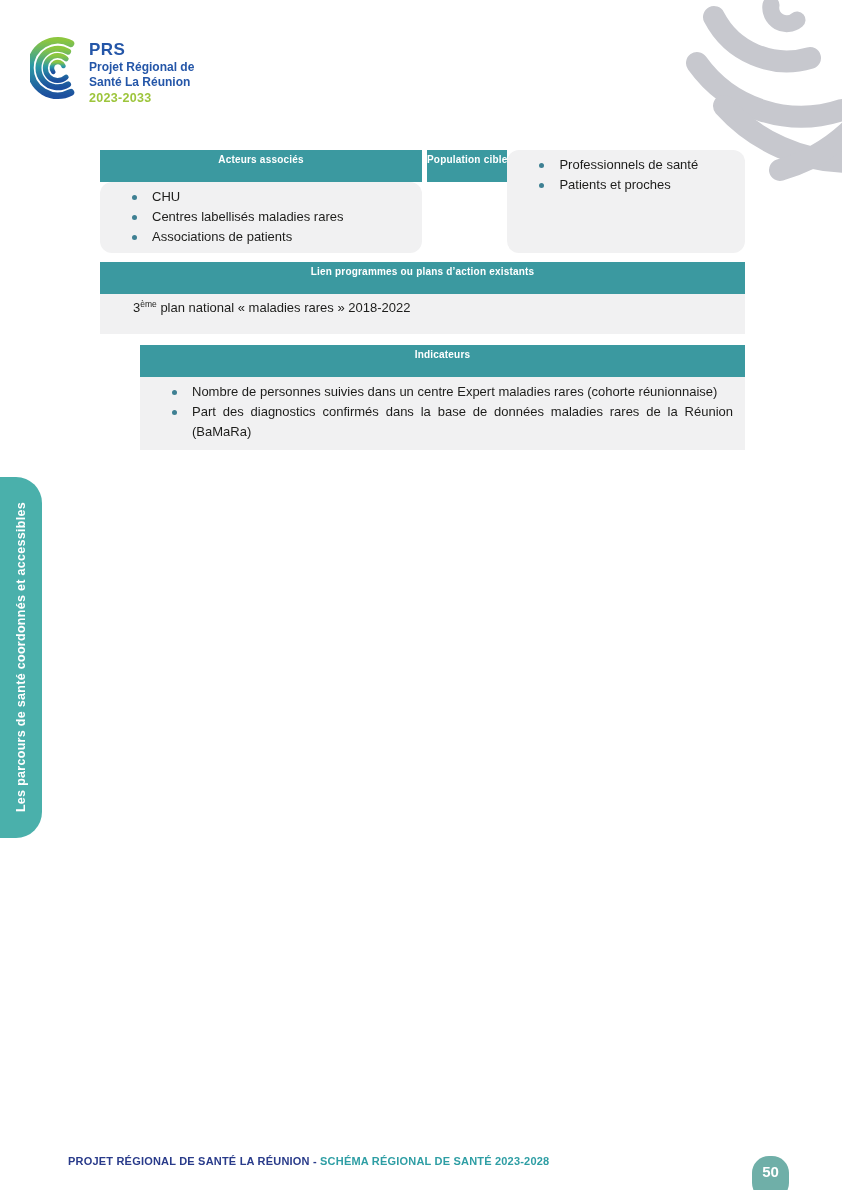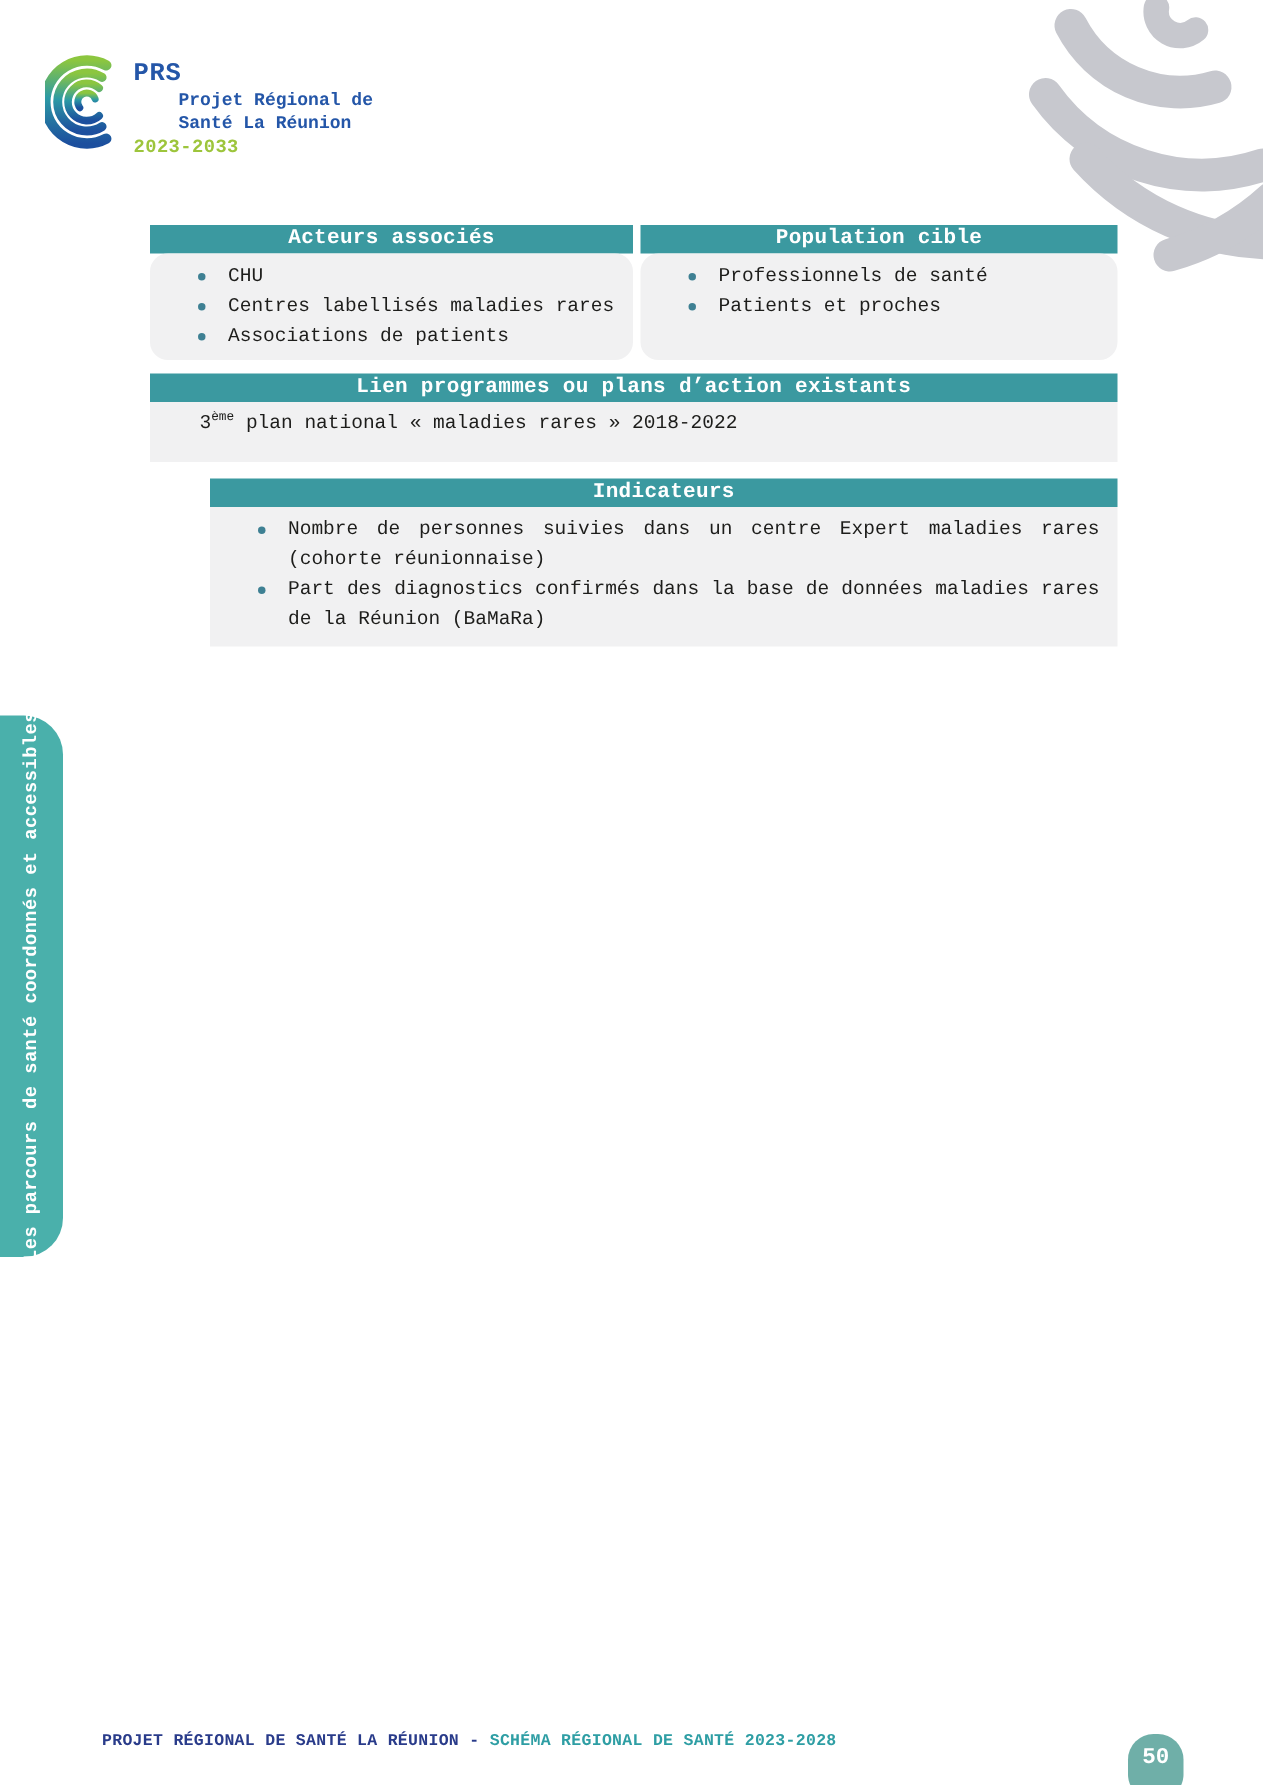--- a/index.html
+++ b/index.html
@@ -1,36 +1,36 @@
 <!DOCTYPE html>
 <html style="--teal-header: #3B99A0; --body-gray: #F1F1F2; --bullet: #3E8093; --tab-teal: #4AB0AB; --badge-teal: #6FAFA8; --footer-navy: #293B8A; --footer-teal: #2E9EA4; --logo-blue: #2456A8; --logo-green: #9DC53C; --decoration-gray: #C7C8CE; --text-dark: #1D1D1B;"><head>
 <meta charset="utf-8">
 <style>
   html,body{margin:0;padding:0;background:#fff;}
   .page{
     position:relative;width:842px;height:1190px;overflow:hidden;background:#fff;
-    font-family:Liberation Mono, monospace;color:var(--text-dark,#1d1d1b);
+    font-family:Liberation Sans, sans-serif;color:var(--text-dark,#1d1d1b);
   }
   
   .logo{position:absolute;left:30px;top:33px;display:flex;align-items:flex-start;}
   .logo-mark{width:52px;height:70px;flex:0 0 auto;}
   .logo-text{margin-left:7px;padding-top:8px;line-height:1;}
   .logo-acronym{font-size:17px;font-weight:bold;color:var(--logo-blue,#2456a8);letter-spacing:.5px;}
-  .logo-line{font-size:12px;font-weight:bold;color:var(--logo-blue,#2456a8);margin-top:3px;margin-left:30px;}
+  .logo-line{font-size:12px;font-weight:bold;color:var(--logo-blue,#2456a8);margin-top:3px;}
   .logo-years{font-size:12.5px;font-weight:bold;color:var(--logo-green,#9dc53c);margin-top:4px;letter-spacing:.3px;}
   
   .corner-decoration{position:absolute;top:0;right:0;width:200px;height:200px;overflow:hidden;}
   
   .content{position:absolute;left:100px;top:150px;width:645px;}
   .twocol{display:flex;gap:5px;}
   .col-left{width:322px;flex:0 0 auto;display:flex;flex-direction:column;}
-  .col-right{flex:1 1 auto;display:flex;flex-direction:column;}
+  .col-right{flex:1 1 auto;display:flex;flex-direction:row;}
   .sec-header{
     background:var(--teal-header,#3b99a0);color:#fff;text-align:center;
-    font-size:14px;font-weight:bold;line-height:19px;height:19px;letter-spacing:.2px;
+    font-size:10px;font-weight:bold;line-height:19px;height:32px;letter-spacing:.2px;
   }
   .sec-body{background:var(--body-gray,#f1f1f2);font-size:13px;line-height:20px;flex:1 1 auto;}
   .cell-body-min{min-height:66px;box-sizing:border-box;border-radius:12px;}
   ul.bullets{margin:0;padding:5px 12px 6px 30px;list-style:none;}
   ul.bullets li{position:relative;padding-left:22px;}
   ul.bullets li::before{
     content:"";position:absolute;left:2px;top:8px;width:5px;height:5px;border-radius:50%;
     background:var(--bullet,#3e8093);
   }
   .sec{margin-top:0;}

